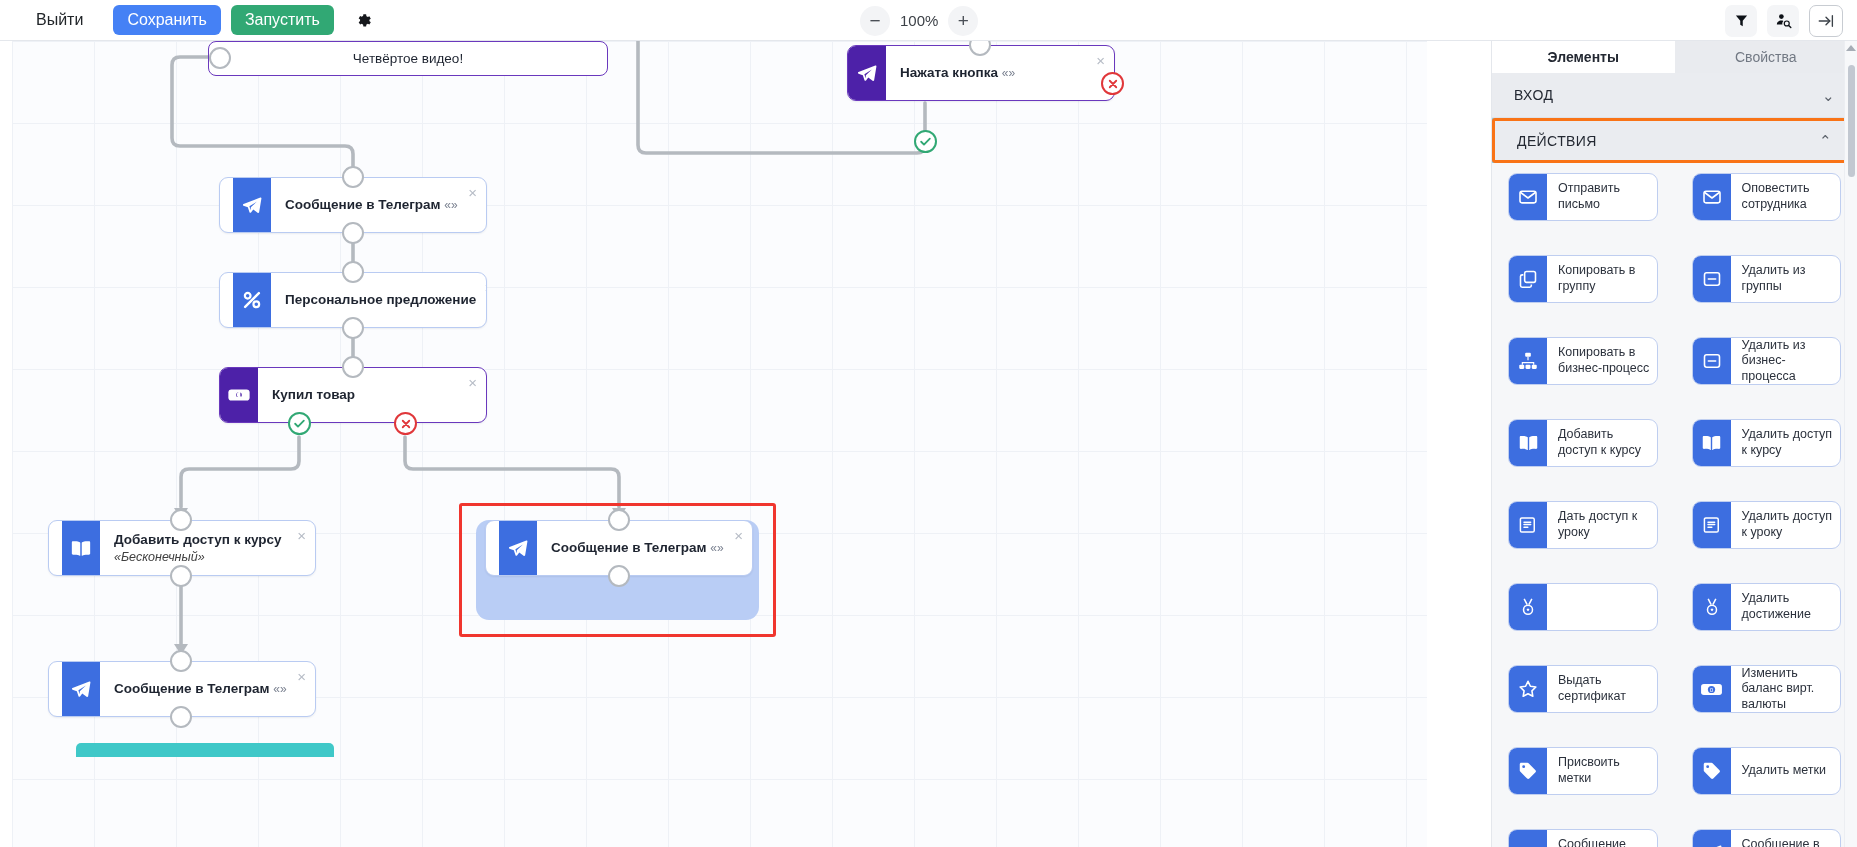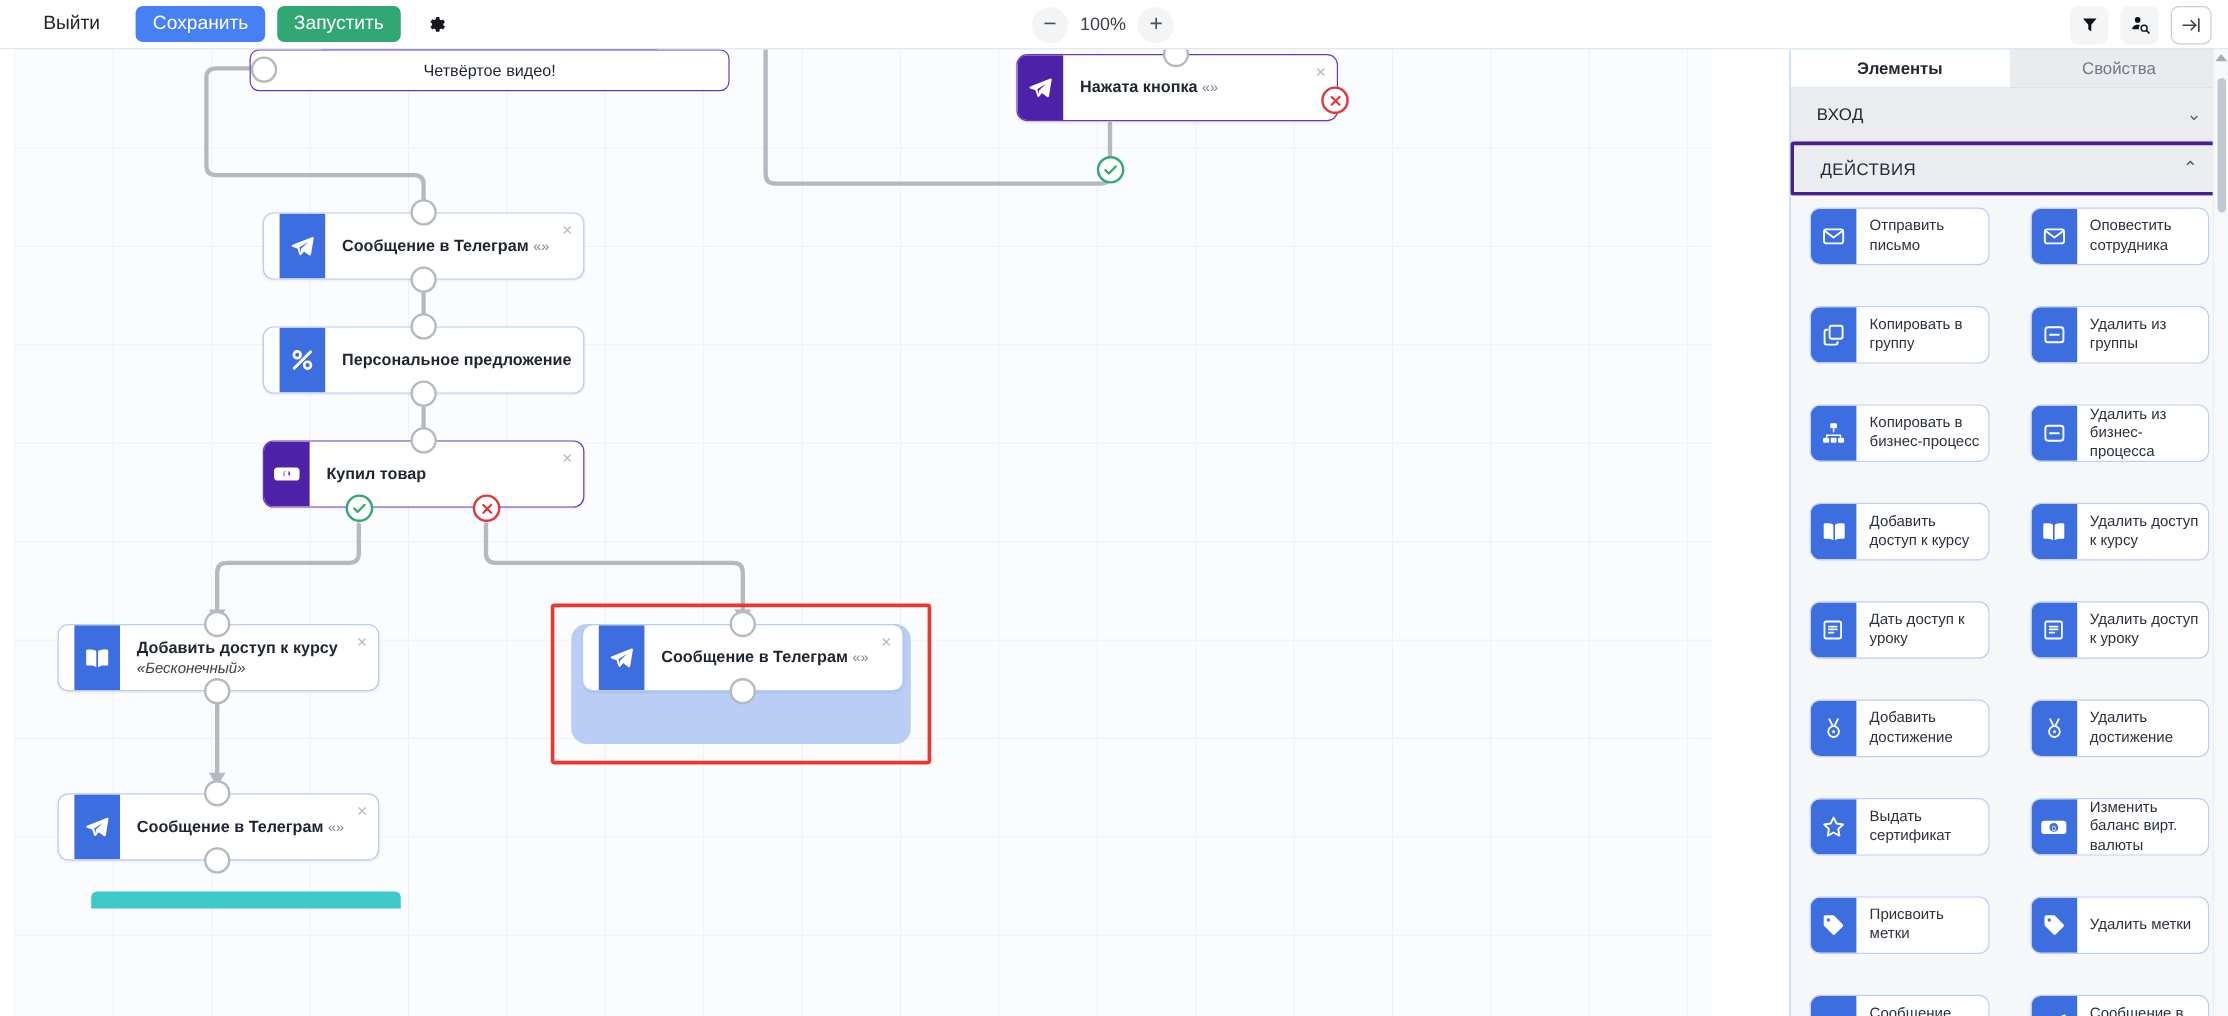--- a/index.html
+++ b/index.html
@@ -196,21 +196,21 @@
     font-size: 14px; color: #232832; letter-spacing: .4px;
     border-bottom: 1px solid #dfe2e7;
     cursor: pointer;
   }
   .sect-head .accent {
     position: absolute; right: 0; top: 4px; width: 6px; height: 37px;
   }
   .sect-head .chev {
     margin-left: auto; color: #5a6069; font-size: 15px; line-height: 1;
   }
-  #sect-actions.sect-head { border: 3px solid #4c1d95; border-radius: 3px; justify-content: center; }
+  #sect-actions.sect-head { border: 3px solid #f97316; border-radius: 3px; justify-content: center; }
 
   #actions-scroll {
     flex: 1; overflow: hidden; background: #f6f7f9; position: relative;
     padding: 10px 16px 0 16px;
   }
   #grid {
     display: grid; grid-template-columns: 1fr 1fr;
     column-gap: 14px; row-gap: 11px; gap: 34px;
   }
   .act {
@@ -569,21 +569,20 @@
           <div class="act-label">Удалить доступ к уроку</div>
         </div>
         <div class="act">
           <div class="act-ico">
             <svg width="20" height="20" viewBox="0 0 24 24" fill="none" stroke="#fff" stroke-width="1.8" stroke-linejoin="round">
         <path d="M7.4 2.2L11 9.2M16.6 2.2L13 9.2"></path>
         <circle cx="12" cy="15.2" r="5.4"></circle>
         <path d="M12 13.1l.62 1.3 1.4.2-1.02 1 .25 1.4-1.25-.66-1.25.66.25-1.4-1.02-1 1.4-.2z" fill="#fff" stroke="none"></path>
             </svg>
           </div>
-          <div class="act-label">Добавить достижение</div>
         </div>
         <div class="act">
           <div class="act-ico">
             <svg width="20" height="20" viewBox="0 0 24 24" fill="none" stroke="#fff" stroke-width="1.8" stroke-linejoin="round">
         <path d="M7.4 2.2L11 9.2M16.6 2.2L13 9.2"></path>
         <circle cx="12" cy="15.2" r="5.4"></circle>
         <path d="M12 13.1l.62 1.3 1.4.2-1.02 1 .25 1.4-1.25-.66-1.25.66.25-1.4-1.02-1 1.4-.2z" fill="#fff" stroke="none"></path>
             </svg>
           </div>
           <div class="act-label">Удалить достижение</div>

